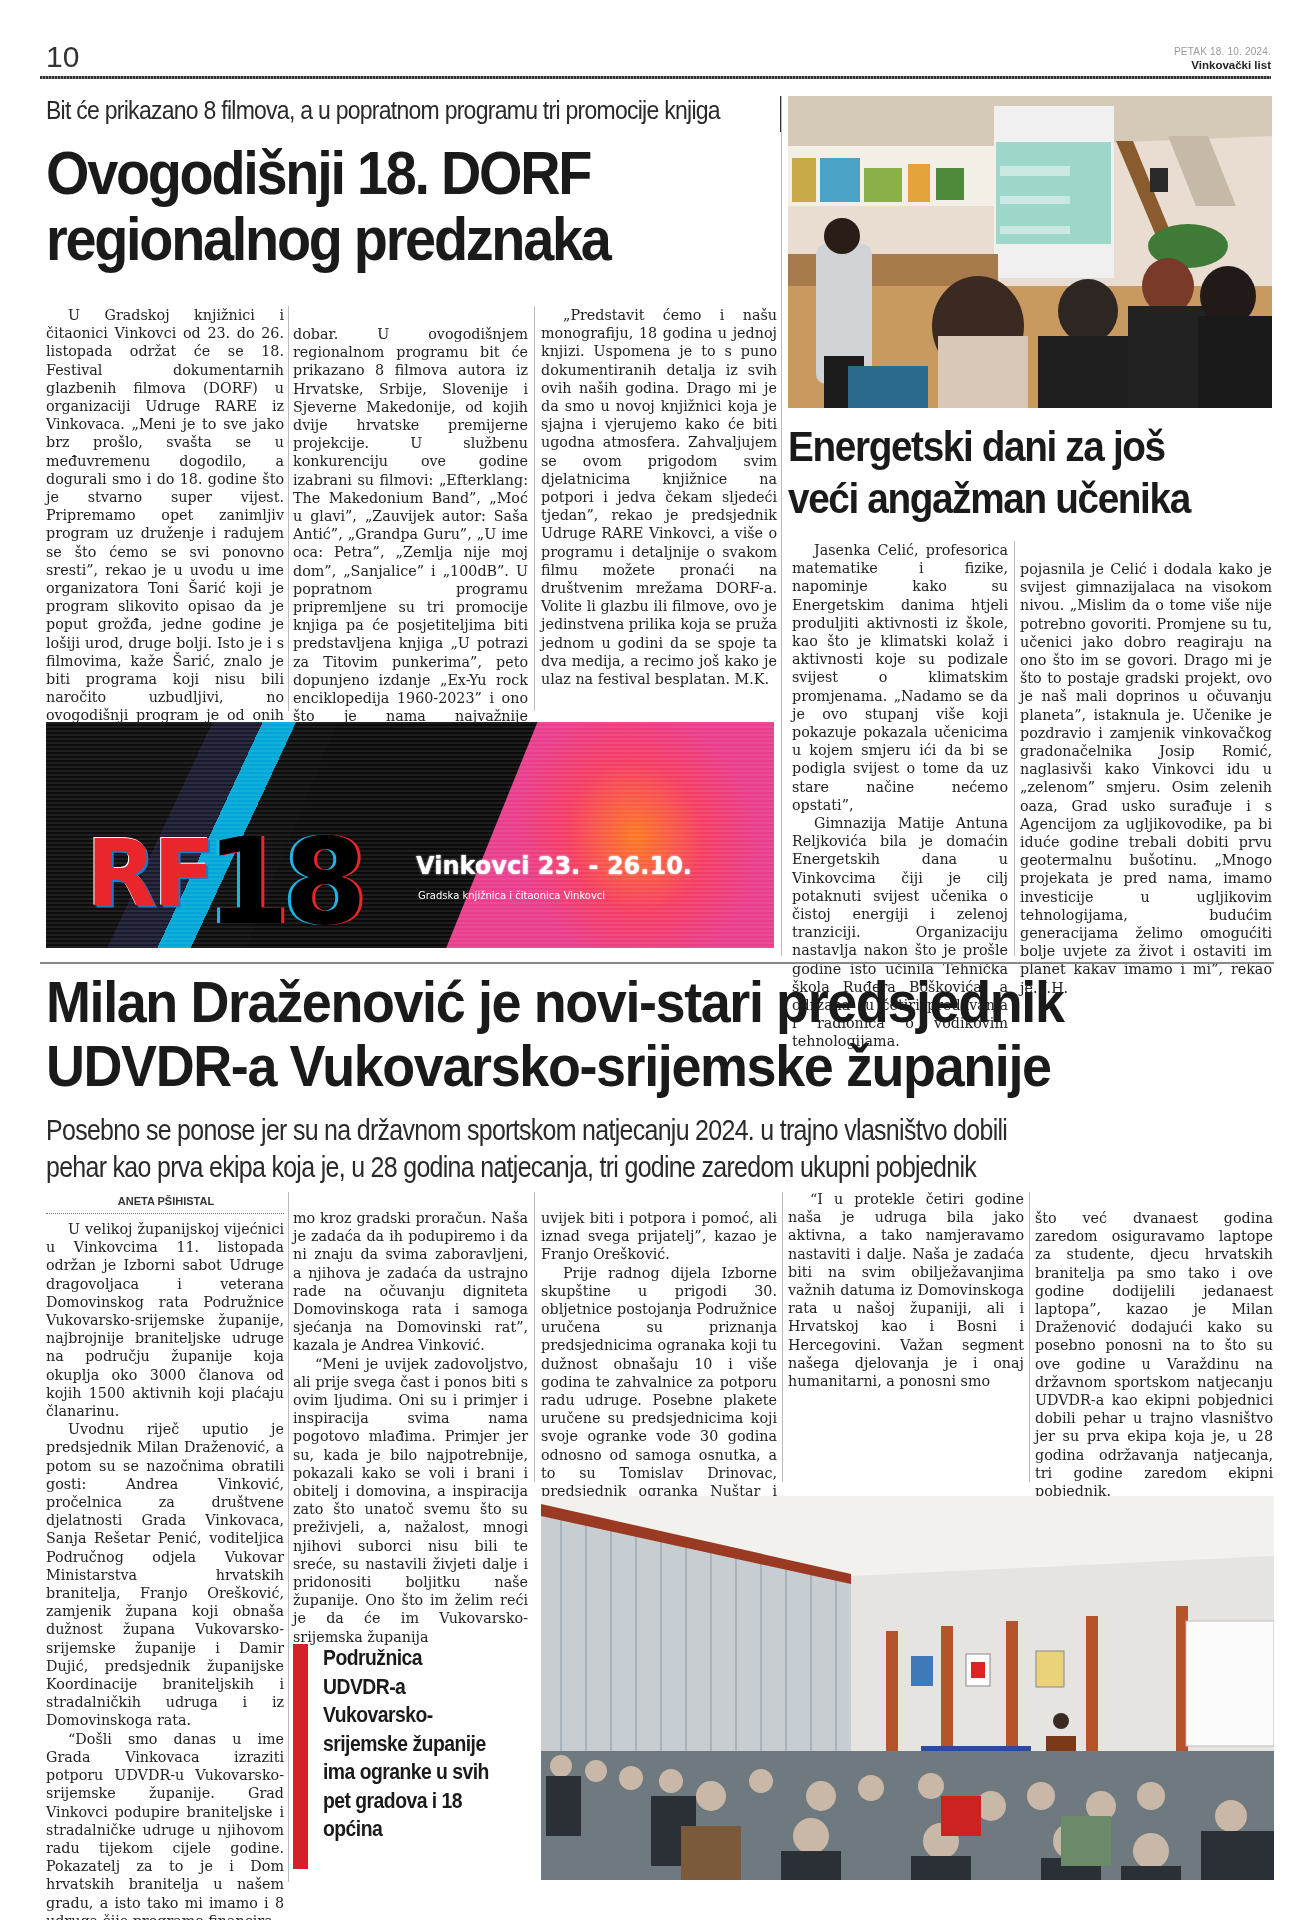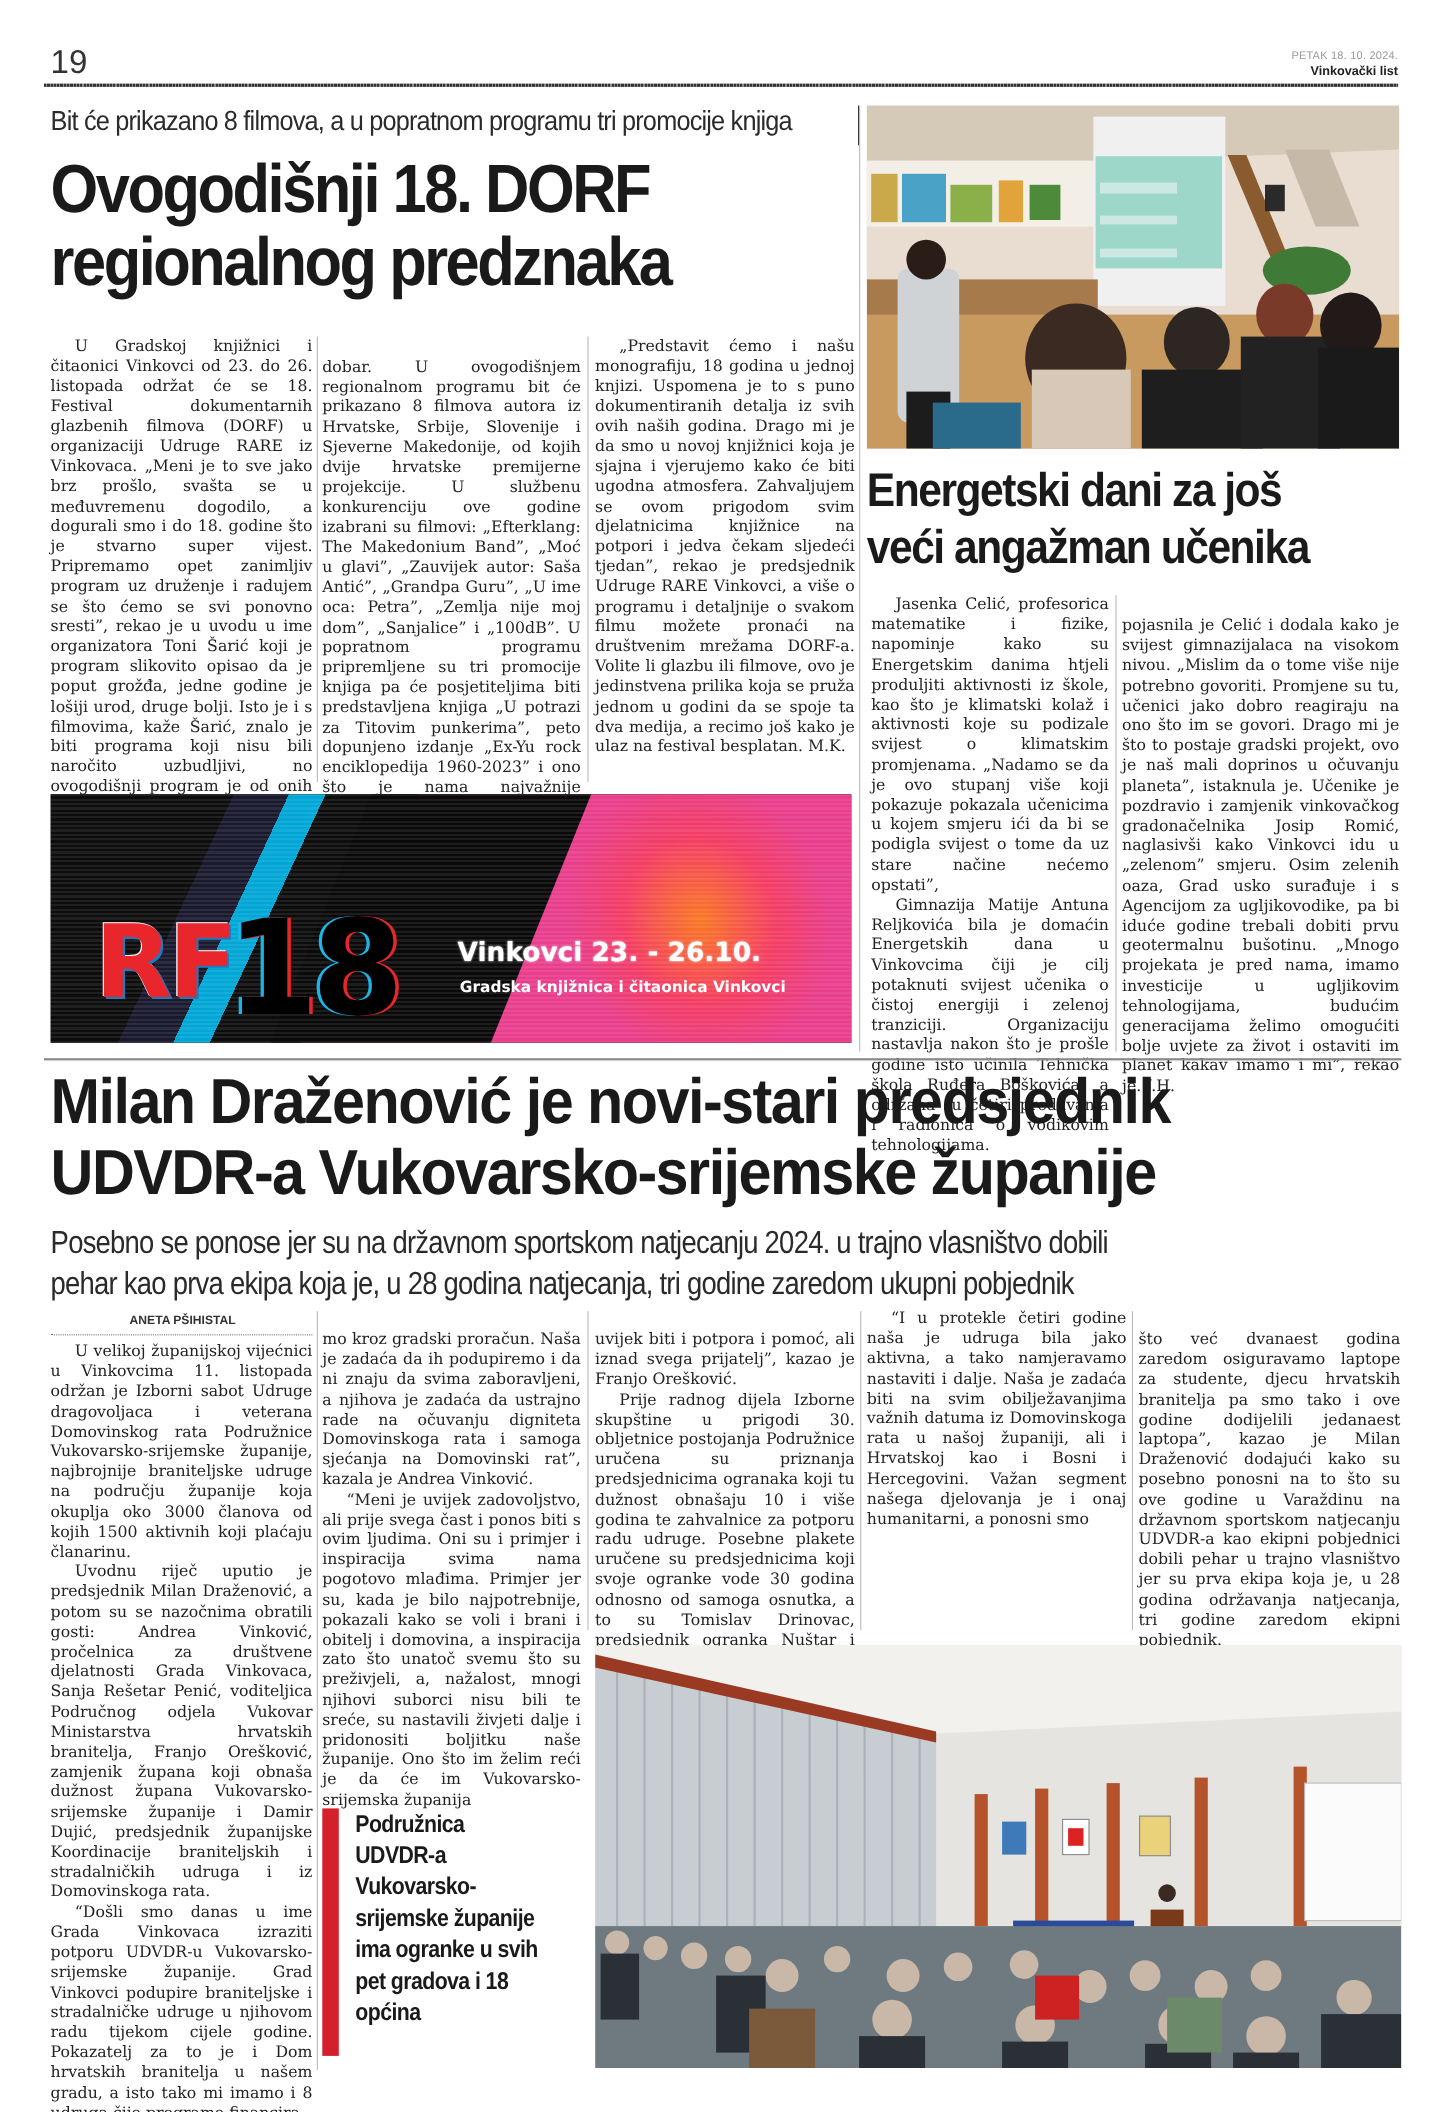--- a/index.html
+++ b/index.html
@@ -32,21 +32,21 @@
   .poster-bg { position: absolute; inset: 0; background:
       linear-gradient(115deg, #0d0d0d 0 20%, #1a1a2e 20% 26%, #00a7d6 26% 30%, #0d0d0d 30% 40%, #e83e8c 40% 100%); }
   .poster-stripes { position: absolute; inset: 0; background: repeating-linear-gradient(0deg, rgba(255,255,255,0.08) 0 2px, transparent 2px 4px); }
   .poster-orange { position: absolute; left: 470px; top: -20px; width: 240px; height: 270px; background: radial-gradient(ellipse at center, rgba(255,140,0,0.75) 0%, rgba(255,60,60,0.5) 40%, transparent 70%); transform: rotate(-20deg); }
   .poster-black { position: absolute; left: 245px; top: -10px; width: 200px; height: 250px; background: #0a0a0a; transform: skewX(-22deg); }
   .poster-dorf { position: absolute; font-family: "DejaVu Sans", sans-serif; font-weight: bold; color: #e8262c; text-shadow: 2px 2px 0 #1b7bc5, -1px -1px 0 #fff; letter-spacing: -4px; }
   .poster-do { left: 40px; top: 12px; font-size: 92px; line-height: 90px; }
   .poster-rf { left: 40px; top: 108px; font-size: 92px; line-height: 90px; }
   .poster-18 { left: 160px; top: 100px; font-size: 120px; line-height: 120px; color: #000; font-family: "DejaVu Sans", sans-serif; font-weight: bold; text-shadow: 3px 0 0 #e8262c, -3px 0 0 #1bb6e8; letter-spacing: -6px; }
   .poster-dates { left: 370px; top: 130px; font-family: "DejaVu Sans", sans-serif; font-weight: bold; font-size: 24px; color: #fff; text-shadow: 0 0 2px #fff; white-space: nowrap; }
-  .poster-venue { left: 372px; top: 168px; font-family: "DejaVu Sans", sans-serif; font-weight: bold; font-size: 14px; color: #fff; white-space: nowrap; }
+  .poster-venue { left: 372px; top: 168px; font-family: "DejaVu Sans", sans-serif; font-weight: normal; font-size: 10px; color: #fff; white-space: nowrap; }
 
   
   .photo1 { left: 788px; top: 96px; width: 484px; height: 312px; overflow: hidden; background: #d9cfc2; }
   .headline2 { left: 788px; top: 420px; width: 490px; font-family: "Liberation Sans", sans-serif; font-weight: bold; font-size: 43px; line-height: 52px; color: #1a1a1a; letter-spacing: -1.5px; transform: scaleX(0.9); transform-origin: left; }
   .c4 { left: 792px; top: 541px; width: 216px; }
   .c5 { left: 1020px; top: 541px; width: 252px; }
 
   .mid-rule { left: 40px; top: 962px; width: 1234px; height: 2px; background: #888; }
 
   
@@ -63,21 +63,21 @@
 
   .pull { left: 293px; top: 1644px; width: 230px; }
   .pull-bar { position: absolute; left: 0; top: 0; width: 15px; height: 225px; background: #d4202a; }
   .pull-text { position: absolute; left: 30px; top: 0; width: 200px; font-family: "Liberation Sans", sans-serif; font-weight: bold; font-size: 22px; line-height: 28.5px; color: #1a1a1a; letter-spacing: -0.6px; transform: scaleX(0.88); transform-origin: left; }
 
   .photo2 { left: 541px; top: 1496px; width: 733px; height: 384px; overflow: hidden; background: #ddd; }
 </style>
 </head>
 <body>
 
-<div class="abs page-num">19</div>
+<div class="abs page-num">10</div>
 <div class="abs header-right">
   <div class="header-date">PETAK 18. 10. 2024.</div>
   <div class="header-paper">Vinkovački list</div>
 </div>
 <div class="abs header-rule"></div>
 
 <div class="abs kicker">Bit će prikazano 8 filmova, a u popratnom programu tri promocije knjiga</div>
 <div class="abs kicker-sep"></div>
 <h1 class="abs headline1" style="margin:0">Ovogodišnji 18. DORF regionalnog predznaka</h1>
 

